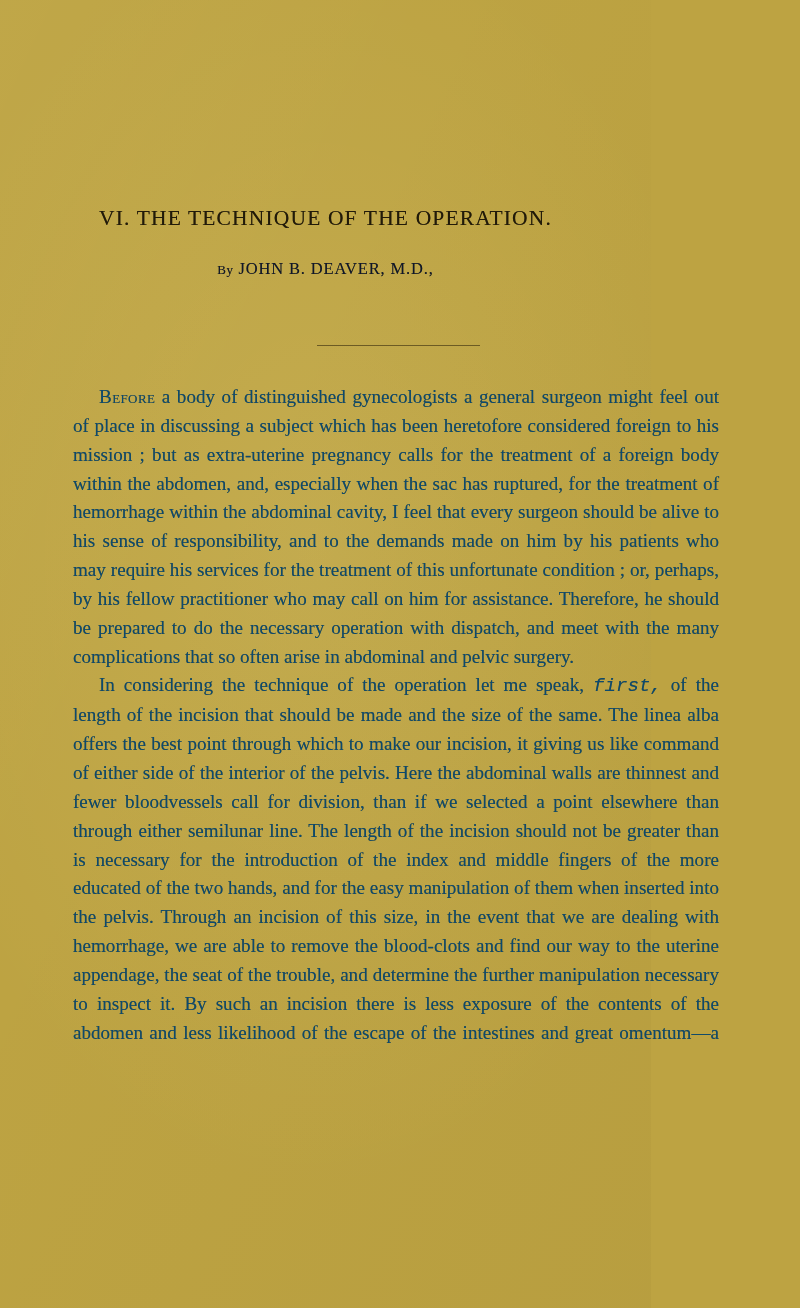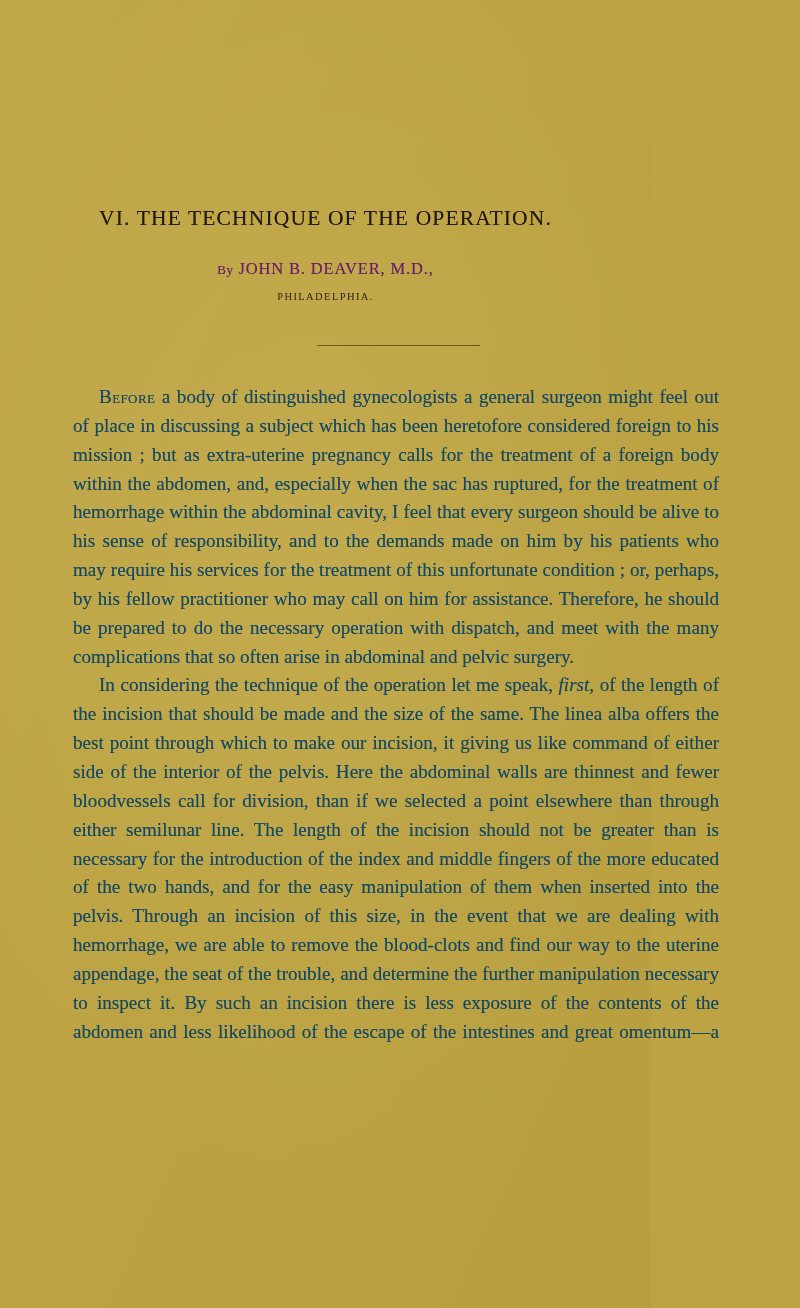--- a/index.html
+++ b/index.html
@@ -47,21 +47,21 @@
   }
 
   .byline {
     position: absolute;
     left: 0;
     right: 0;
     top: 259px;
     text-align: center;
     font-size: 16.5px;
     letter-spacing: 0.85px;
-    color: #701a75;
+    color: #0f172a;
     text-shadow: 0 0 0.5px rgba(36,29,12,0.5);
   }
   .byline .by-word {
     font-size: 13px;
     letter-spacing: 0.5px;
   }
 
   .byline-city {
     position: absolute;
     left: 0;
@@ -99,20 +99,21 @@
   .body-text p {
     margin: 0;
     text-indent: 26px;
   }
   .smallcaps {
     font-variant: small-caps;
     letter-spacing: 0.4px;
   }
   .italic {
     font-style: italic;
+    font-family: Liberation Mono, monospace;
   }
   
   .body-text p:last-child::after {
     content: "";
     display: inline-block;
     width: 100%;
   }
 </style>
 </head>
 <body>
@@ -121,21 +122,20 @@
 
   <div class="paper-texture"></div>
 
   <h1 class="chapter-title">VI. THE TECHNIQUE OF THE OPERATION.</h1>
 
   <div class="byline">
     <span class="by-word">By</span>
     <span>JOHN B. DEAVER, M.D.,</span>
   </div>
 
-  <div class="byline-city">PHILADELPHIA.</div>
 
   <div class="divider-rule"></div>
 
   <div class="body-text">
     <p><span class="smallcaps">Before</span><span> a body of distinguished gynecologists a general surgeon might feel out of place in discussing a subject which has been heretofore considered foreign to his mission ; but as extra-uterine pregnancy calls for the treatment of a foreign body within the abdomen, and, especially when the sac has ruptured, for the treatment of hemorrhage within the abdominal cavity, I feel that every surgeon should be alive to his sense of responsibility, and to the demands made on him by his patients who may require his services for the treatment of this unfortunate condition ; or, perhaps, by his fellow practitioner who may call on him for assistance. Therefore, he should be prepared to do the necessary operation with dispatch, and meet with the many complications that so often arise in abdominal and pelvic surgery.</span></p>
     <p><span>In considering the technique of the operation let me speak, </span><span class="italic">first,</span><span> of the length of the incision that should be made and the size of the same. The linea alba offers the best point through which to make our incision, it giving us like command of either side of the interior of the pelvis. Here the abdominal walls are thinnest and fewer bloodvessels call for division, than if we selected a point elsewhere than through either semilunar line. The length of the incision should not be greater than is necessary for the introduction of the index and middle fingers of the more educated of the two hands, and for the easy manipulation of them when inserted into the pelvis. Through an incision of this size, in the event that we are dealing with hemorrhage, we are able to remove the blood-clots and find our way to the uterine appendage, the seat of the trouble, and determine the further manipulation necessary to inspect it. By such an incision there is less exposure of the contents of the abdomen and less likelihood of the escape of the intestines and great omentum—a</span></p>
   </div>
 
 </div>
 

